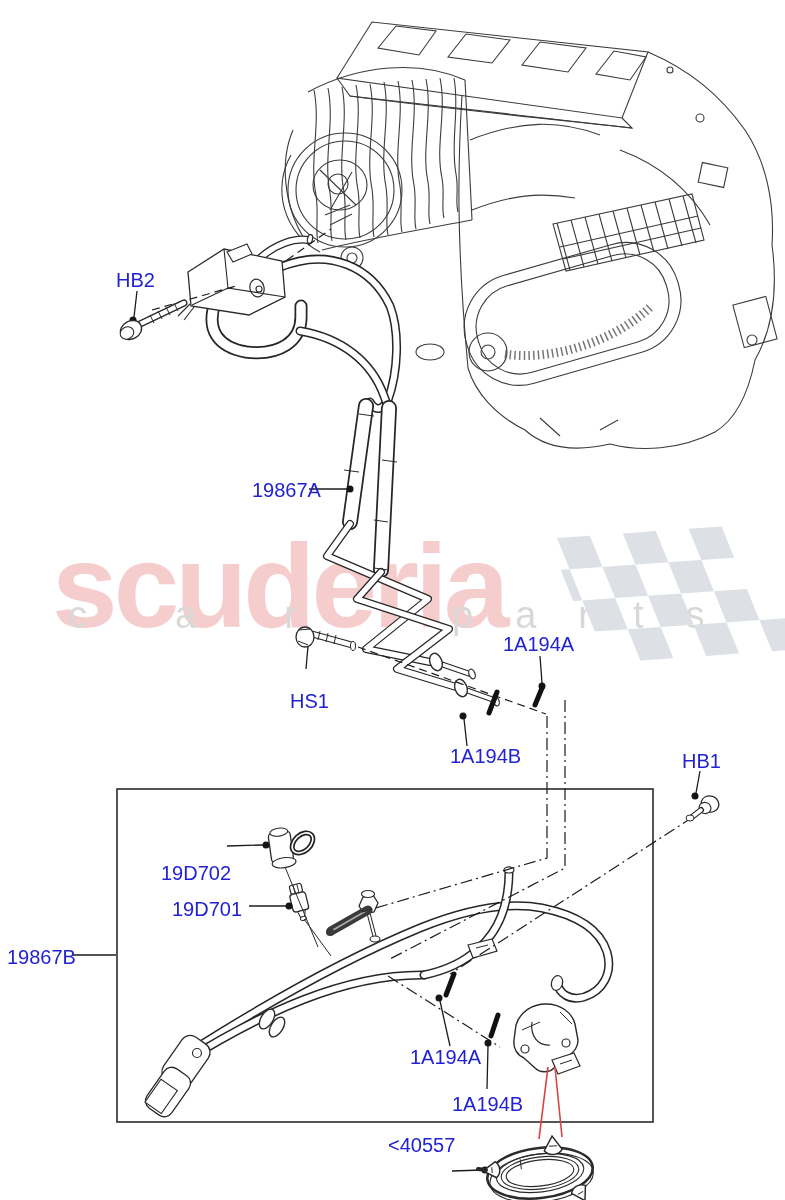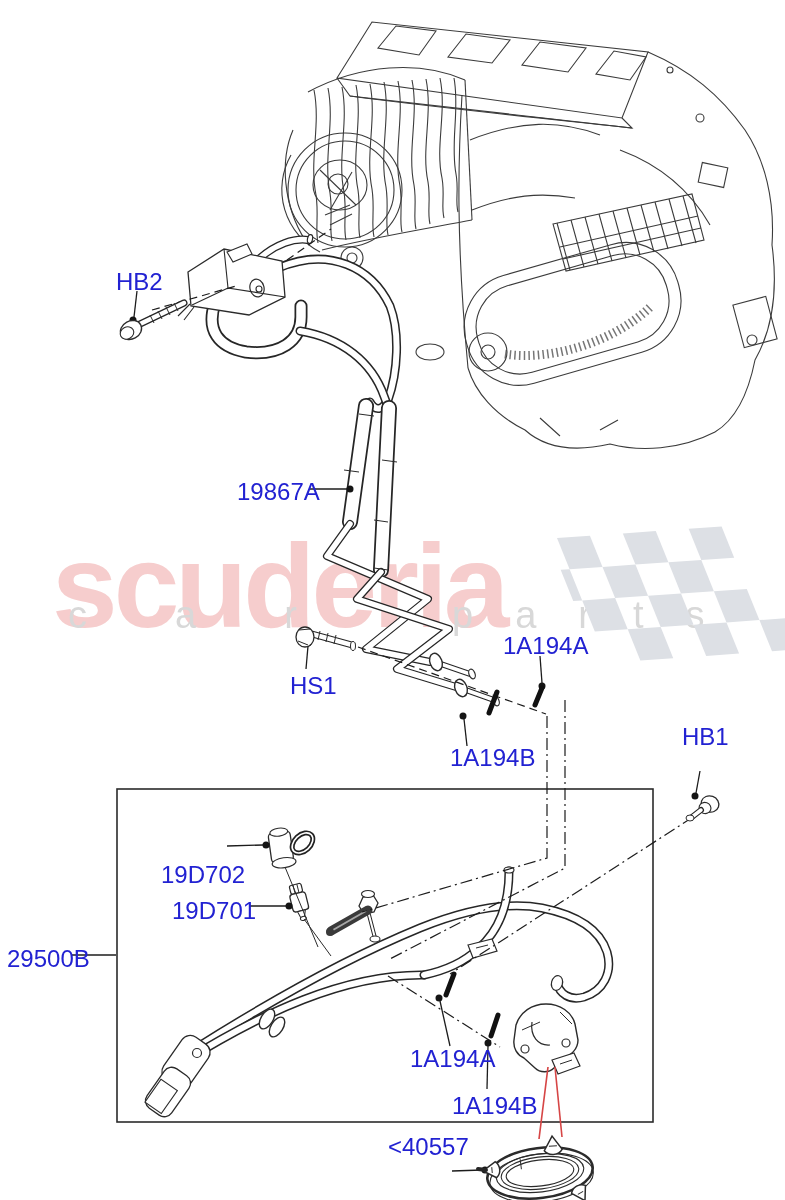--- a/index.html
+++ b/index.html
@@ -27,29 +27,29 @@
   .tube-o{stroke:#262626;fill:none;stroke-linecap:round;stroke-linejoin:round;}
   .tube-i{stroke:#ffffff;fill:none;stroke-linecap:round;stroke-linejoin:round;}
   .leader{stroke:#1c1c1c;stroke-width:1.3;fill:none;}
   .dot{fill:#151515;stroke:none;}
   .dashed{stroke:#1c1c1c;stroke-width:1.2;fill:none;stroke-dasharray:8 5;}
   .dashdot{stroke:#1c1c1c;stroke-width:1.2;fill:none;stroke-dasharray:12 4 2 4;}
   .pin{stroke:#111;stroke-width:5;stroke-linecap:round;}
   #red-arrows line{stroke:var(--arrow-color,#d64545);stroke-width:1.6;}
   
   .lbl{
-    position:absolute;z-index:2;font-size:24px;line-height:1.1;
+    position:absolute;z-index:2;font-size:20px;line-height:1.1;
     color:var(--label-color,#2222d2);white-space:nowrap;
   }
   #lbl-hb2{left:116px;top:269px}
-  #lbl-19867a{left:237px;top:479px}
-  #lbl-hs1{left:290px;top:673px}
+  #lbl-19867a{left:252px;top:479px}
+  #lbl-hs1{left:290px;top:690px}
   #lbl-1a194a-u{left:503px;top:633px}
   #lbl-1a194b-u{left:450px;top:745px}
-  #lbl-hb1{left:682px;top:724px}
+  #lbl-hb1{left:682px;top:750px}
   #lbl-19d702{left:161px;top:862px}
   #lbl-19d701{left:172px;top:898px}
   #lbl-19867b{left:7px;top:946px}
   #lbl-1a194a-l{left:410px;top:1046px}
   #lbl-1a194b-l{left:452px;top:1093px}
   #lbl-40557{left:388px;top:1134px}
 </style>
 </head>
 <body>
 
@@ -361,17 +361,17 @@
   </svg>
 
   <div class="lbl" id="lbl-hb2">HB2</div>
   <div class="lbl" id="lbl-19867a">19867A</div>
   <div class="lbl" id="lbl-hs1">HS1</div>
   <div class="lbl" id="lbl-1a194a-u">1A194A</div>
   <div class="lbl" id="lbl-1a194b-u">1A194B</div>
   <div class="lbl" id="lbl-hb1">HB1</div>
   <div class="lbl" id="lbl-19d702">19D702</div>
   <div class="lbl" id="lbl-19d701">19D701</div>
-  <div class="lbl" id="lbl-19867b">29500B</div>
+  <div class="lbl" id="lbl-19867b">19867B</div>
   <div class="lbl" id="lbl-1a194a-l">1A194A</div>
   <div class="lbl" id="lbl-1a194b-l">1A194B</div>
   <div class="lbl" id="lbl-40557">&lt;40557</div>
 </div>
 
 </body></html>

